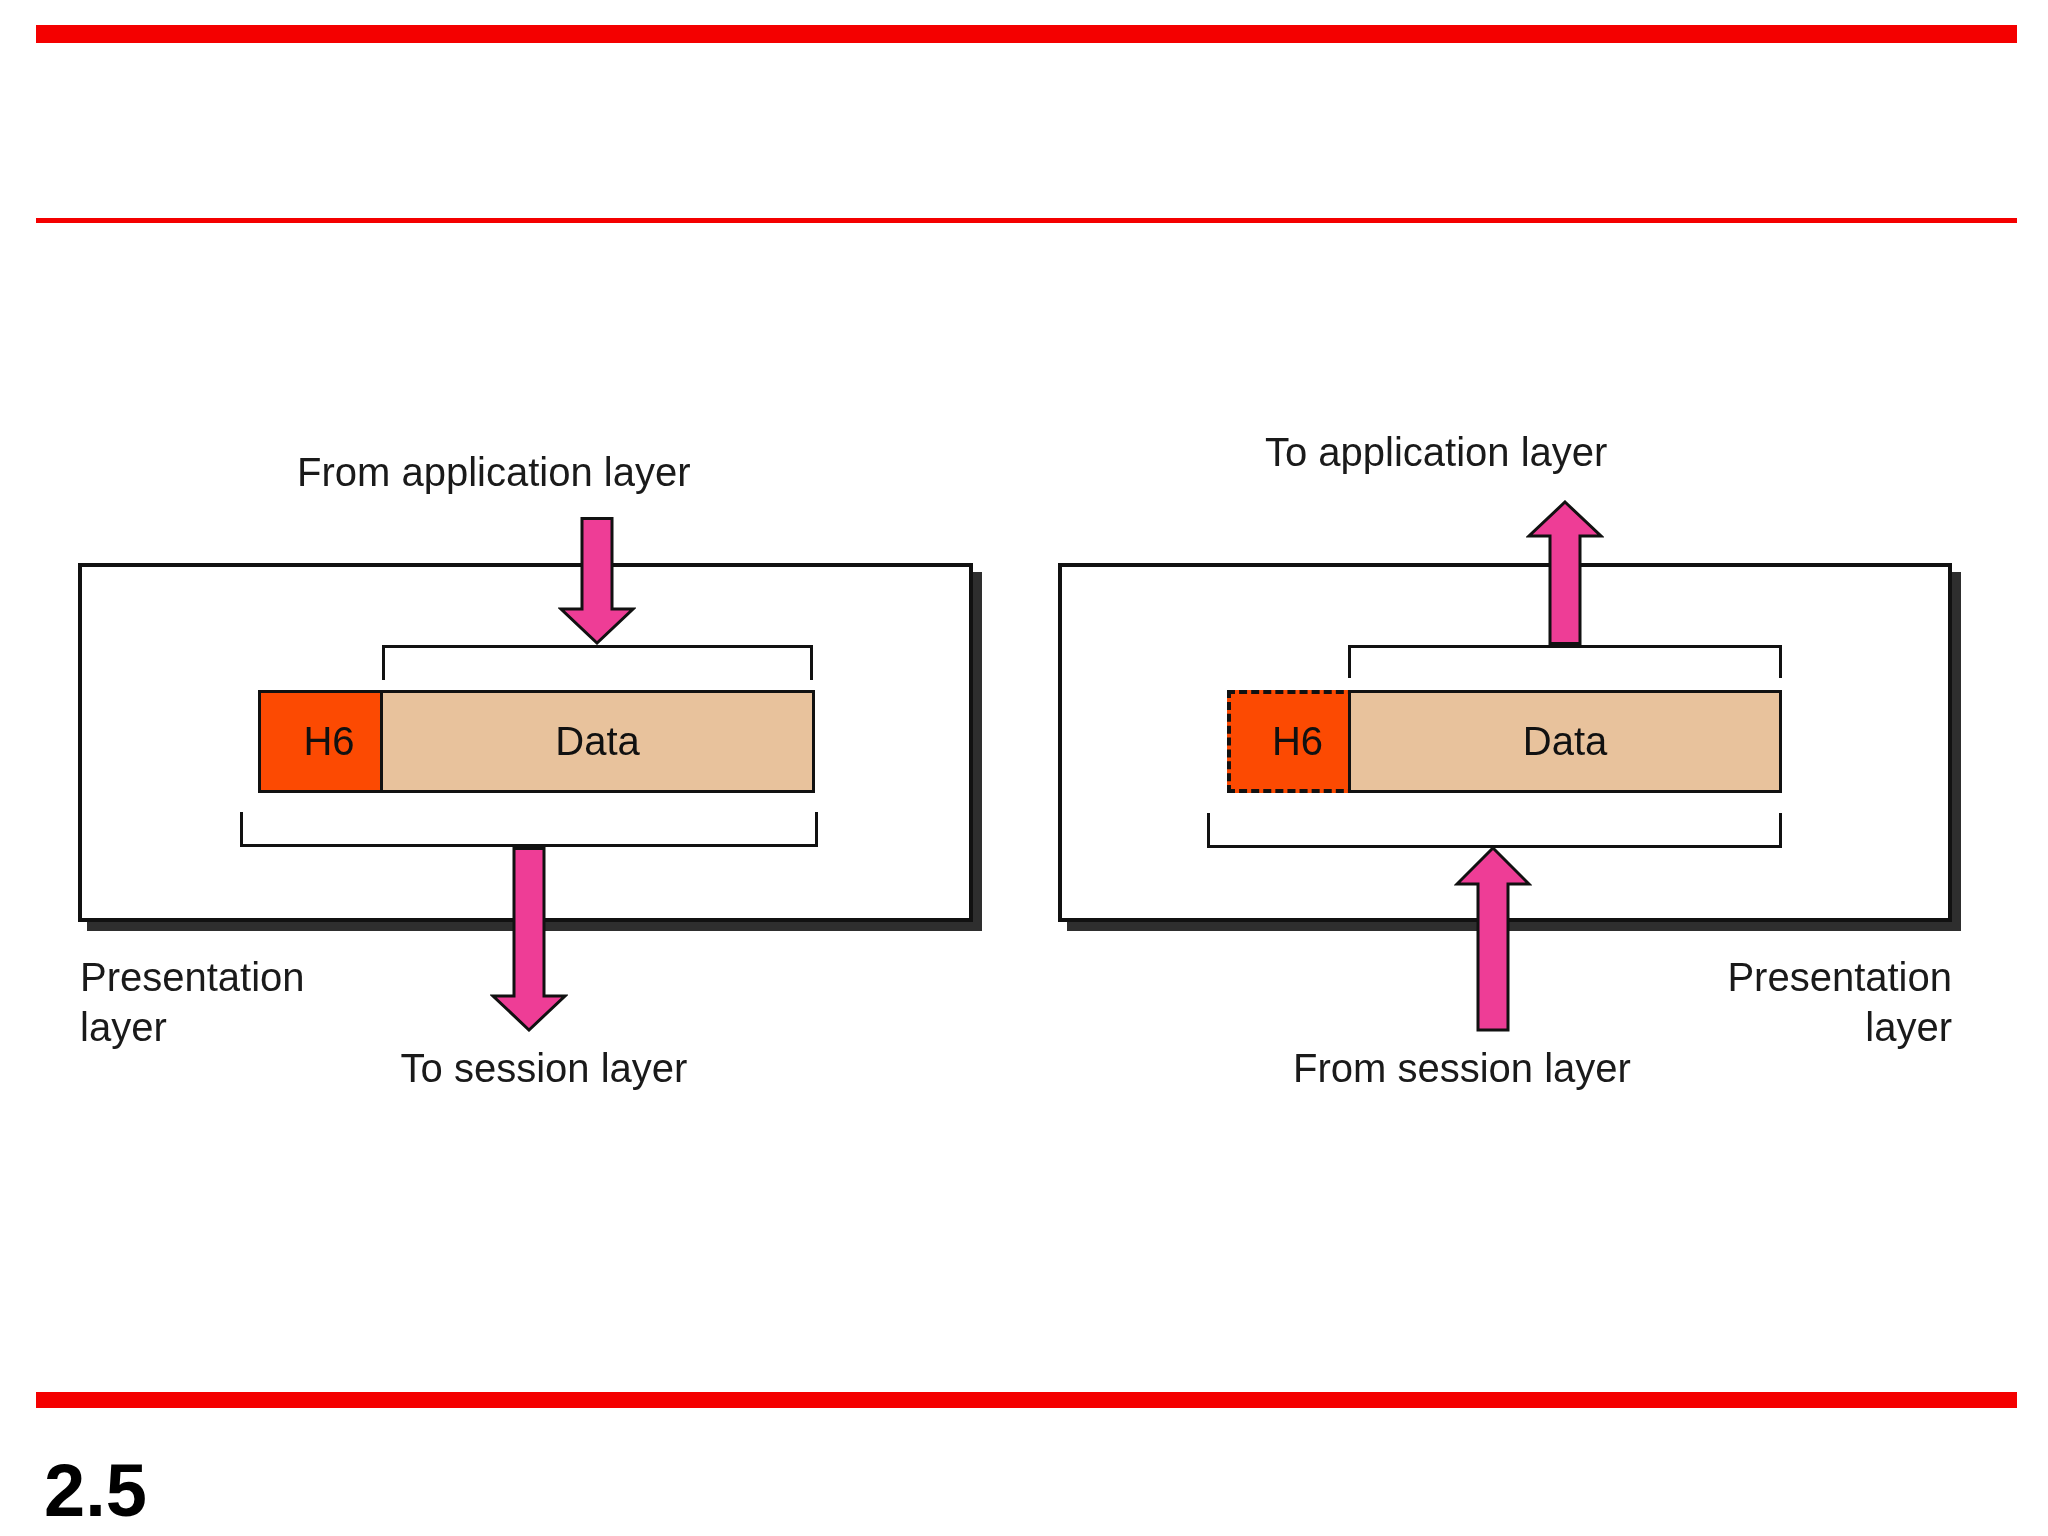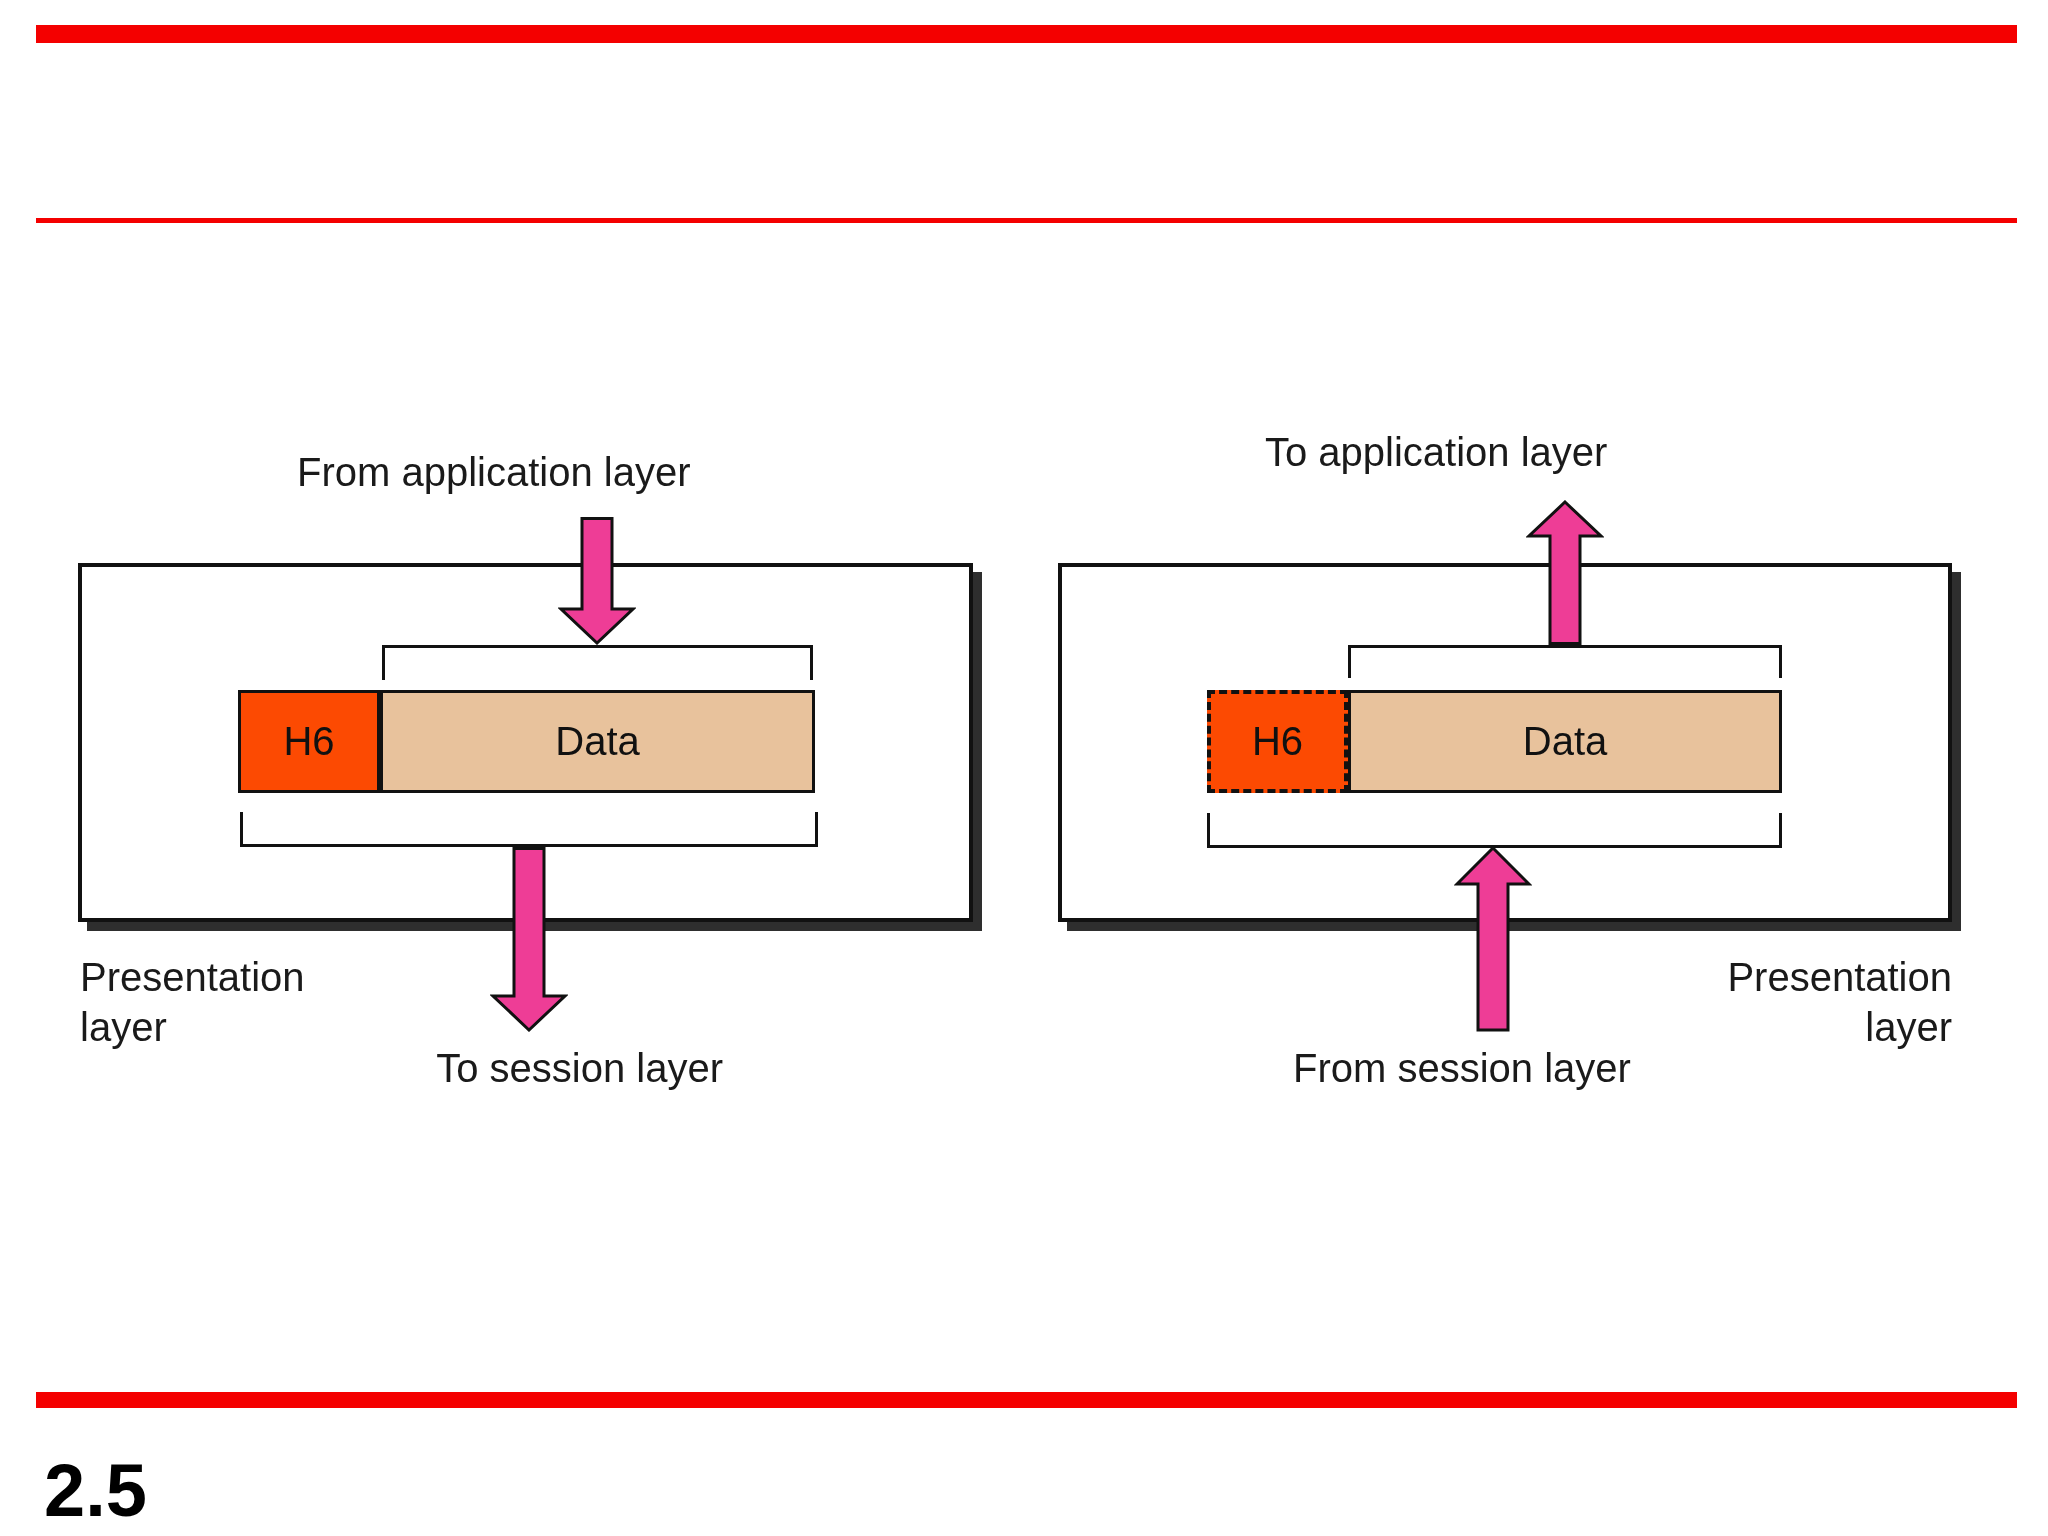--- a/index.html
+++ b/index.html
@@ -28,38 +28,38 @@
   
   .label{font-size:40px;color:#1a1a1a;}
   .flow-label{width:600px;}
   .side-label{line-height:50px;}
   .outer-shadow{background:var(--shadow,#2e2e2e);}
   .outer-box{background:#fff;border:4px solid #111;box-sizing:border-box;}
   .cell{
     box-sizing:border-box;border:3px solid #111;display:flex;
     align-items:center;justify-content:center;font-size:40px;color:#111;
   }
-  .cell-h6{background:var(--h6_orange,#fc4a02);}
+  .cell-h6{background:var(--h6_orange,#fc4a02);margin-left:20px;}
   .cell-h6.dashed{border:4px dashed #111;}
   .cell-data{background:var(--data_tan,#e8c29c);text-align:center;}
   .bracket{box-sizing:border-box;}
   .bracket-top{border-top:3px solid #111;border-left:3px solid #111;border-right:3px solid #111;}
   .bracket-bottom{border-bottom:3px solid #111;border-left:3px solid #111;border-right:3px solid #111;}
   .arrow-svg{display:block;}
   
   .lp-shadow{left:87px;top:572px;width:895px;height:359px;}
   .lp-box{left:78px;top:563px;width:895px;height:359px;}
   .lp-top-label{left:297px;top:450px;}
   .lp-arrow1{left:558px;top:517px;}
   .lp-bracket-top{left:382px;top:645px;width:431px;height:35px;}
   .lp-h6{left:238px;top:690px;width:142px;height:103px;}
   .lp-data{left:380px;top:690px;width:435px;height:103px;}
   .lp-bracket-bottom{left:240px;top:812px;width:578px;height:35px;}
   .lp-arrow2{left:490px;top:847px;}
-  .lp-bottom-label{left:323px;top:1046px;width:400px;text-align:right;}
+  .lp-bottom-label{left:344px;top:1046px;width:400px;text-align:center;}
   .lp-side-label{left:80px;top:952px;text-align:left;}
   
   .rp-shadow{left:1067px;top:572px;width:894px;height:359px;}
   .rp-box{left:1058px;top:563px;width:894px;height:359px;}
   .rp-top-label{left:1265px;top:430px;}
   .rp-arrow1{left:1526px;top:500px;}
   .rp-bracket-top{left:1348px;top:645px;width:434px;height:33px;}
   .rp-h6{left:1207px;top:690px;width:141px;height:103px;}
   .rp-data{left:1348px;top:690px;width:434px;height:103px;}
   .rp-bracket-bottom{left:1207px;top:813px;width:575px;height:35px;}

